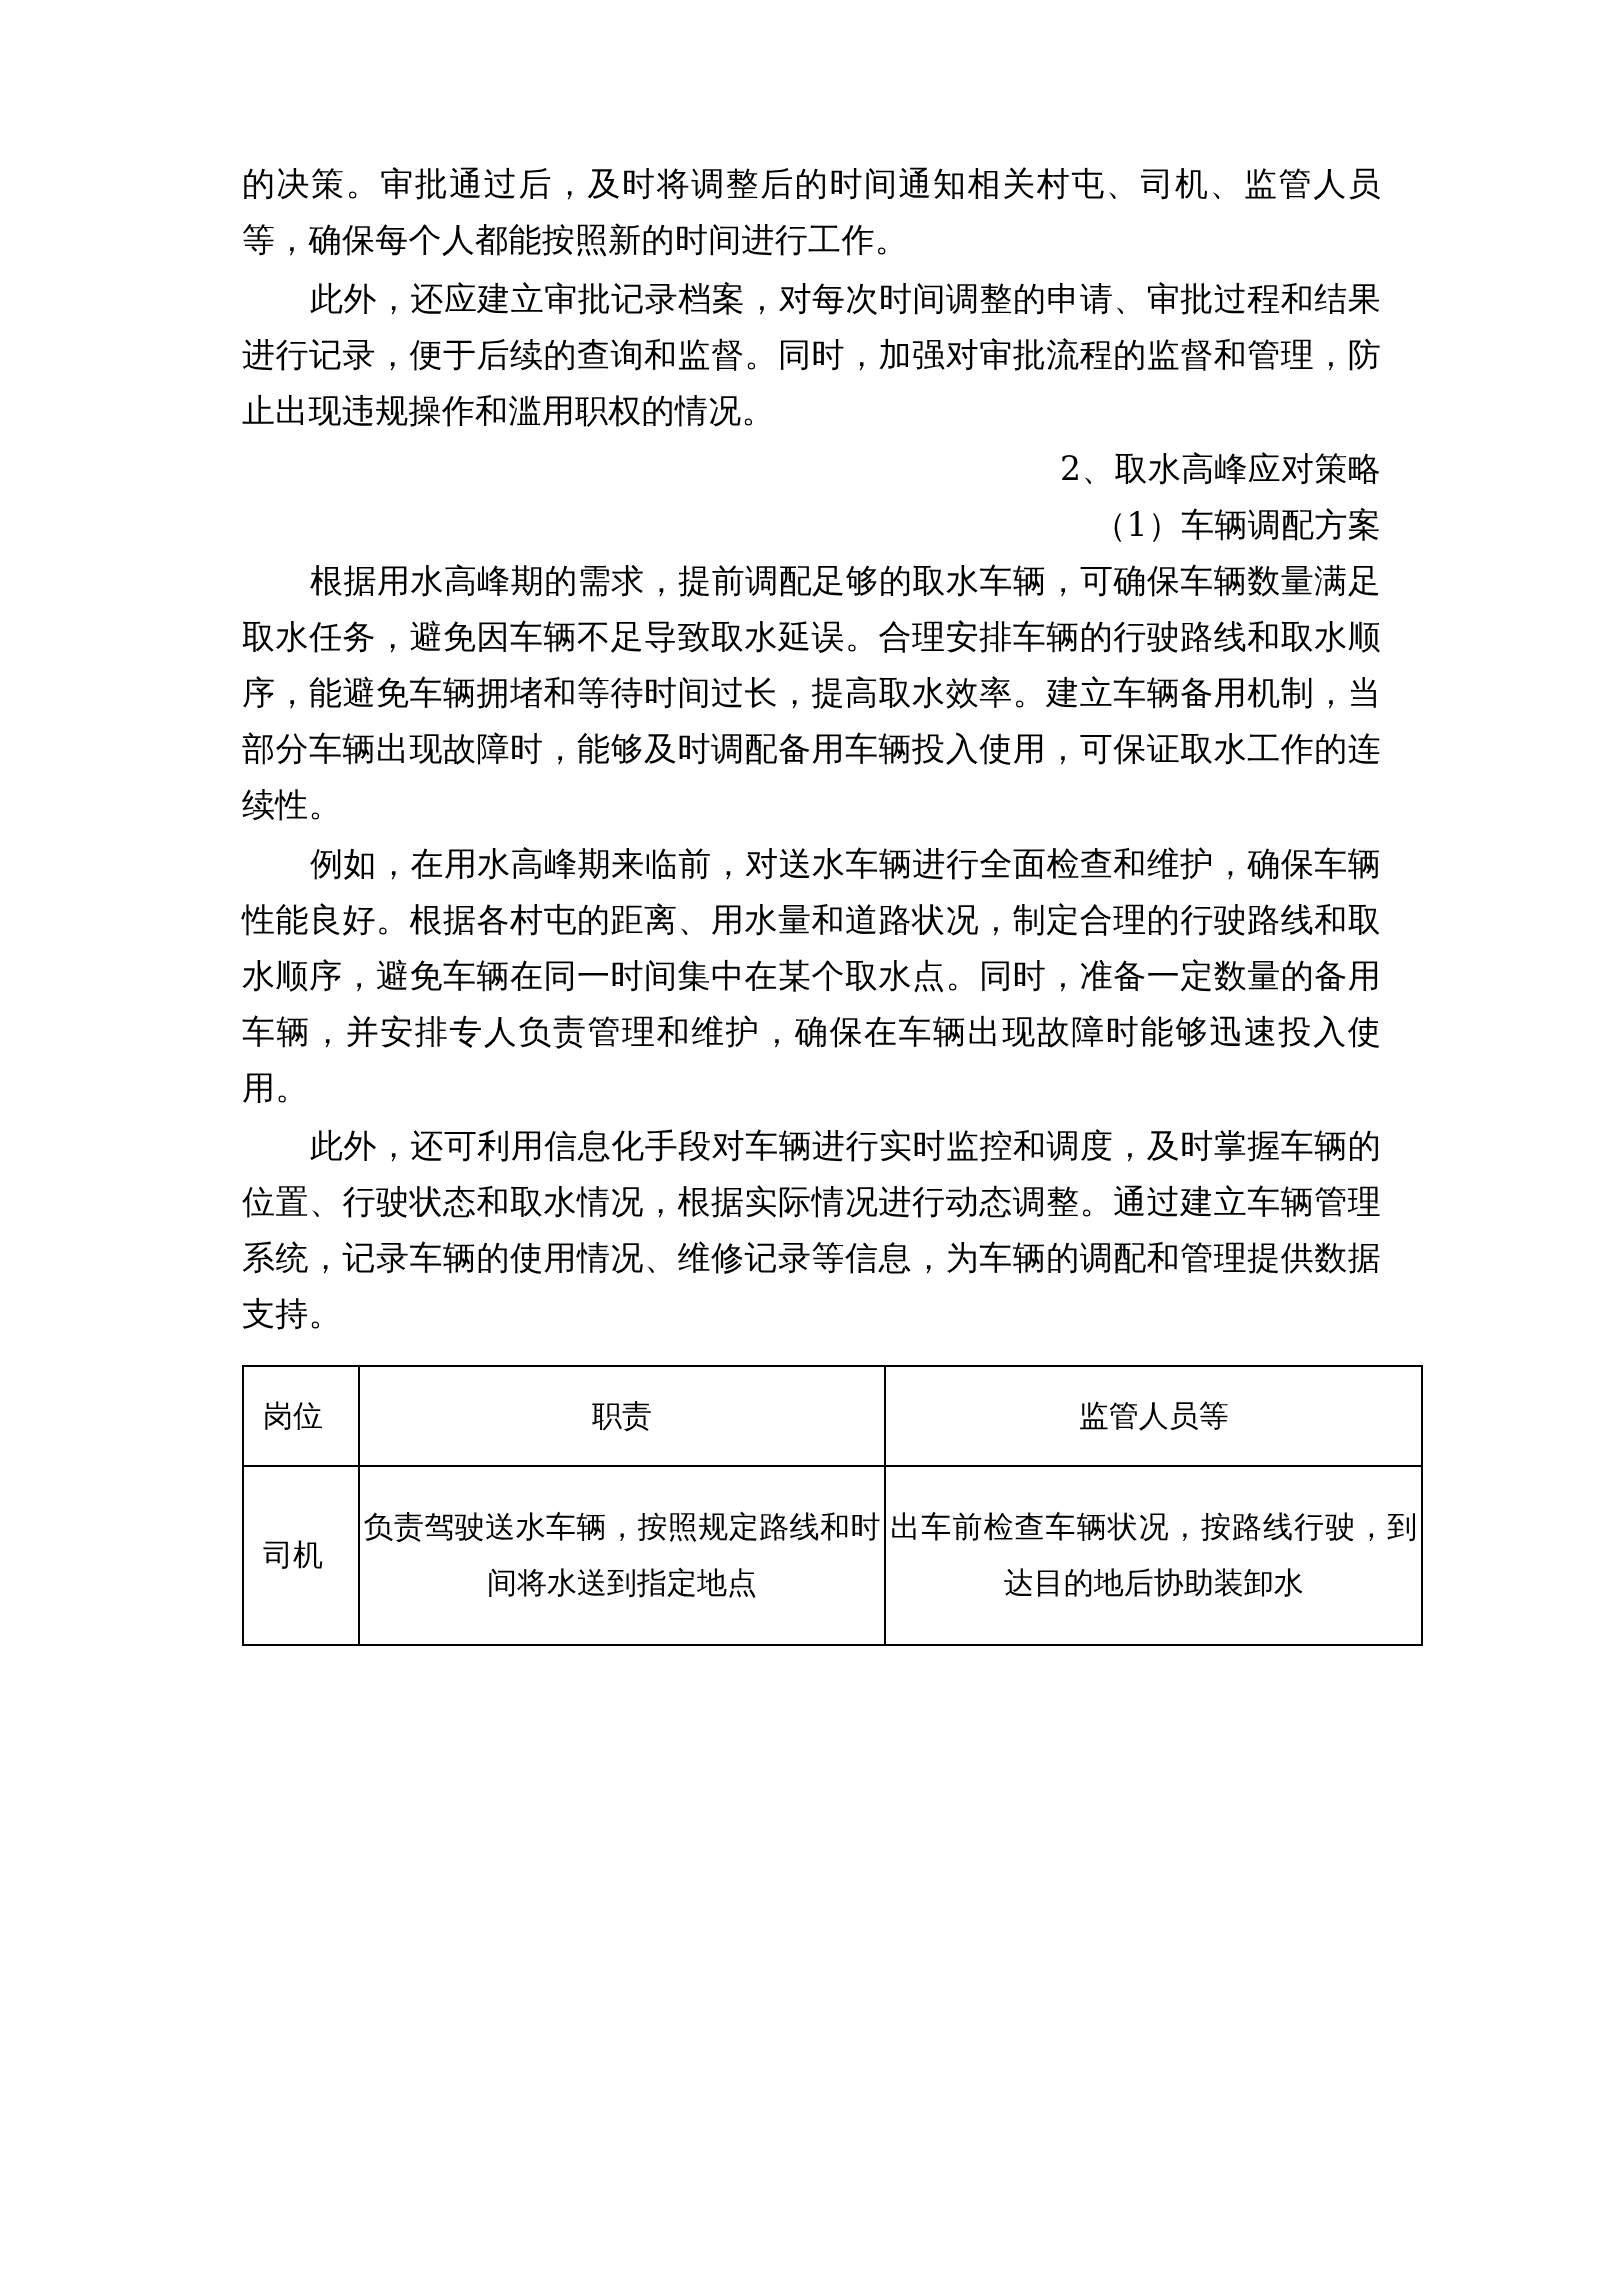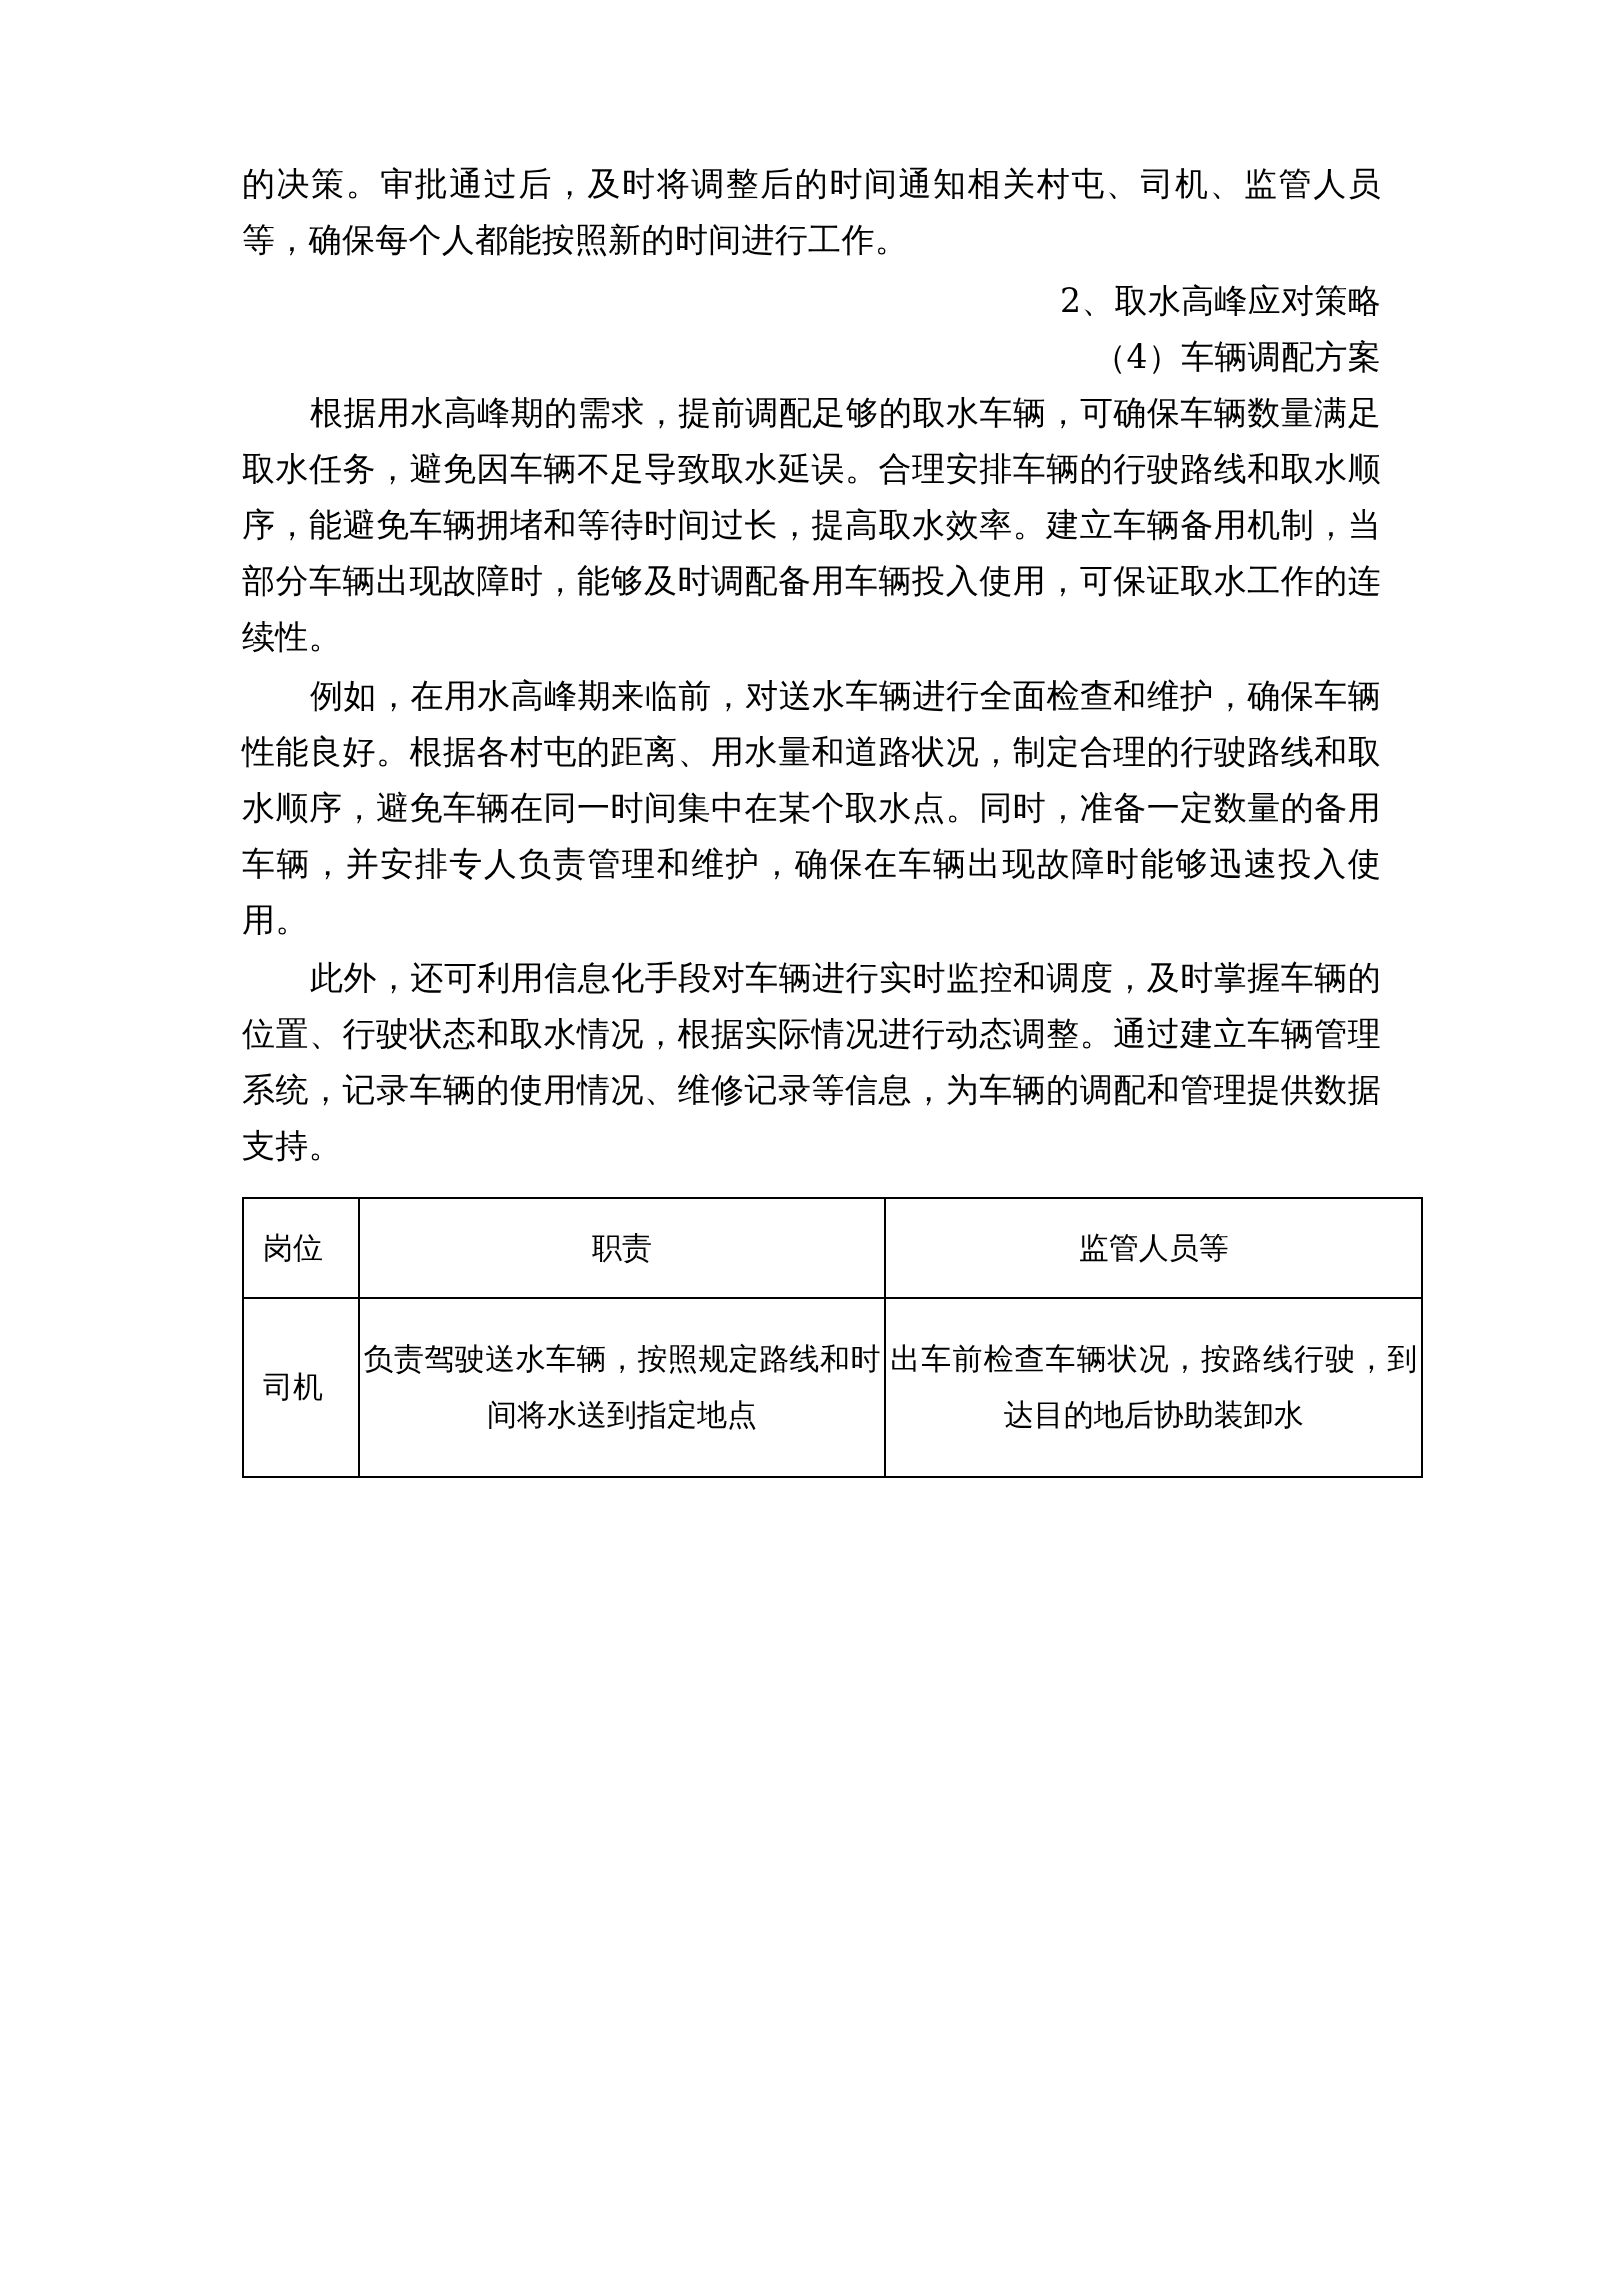--- a/index.html
+++ b/index.html
@@ -100,26 +100,27 @@
 </head>
 <body>
 
 <div class="page">
   <div class="content">
 
     <p class="para">的决策。审批通过后，及时将调整后的时间通知相关村屯、司机、监管人员等，确保每个人都能按照新的时间进行工作。</p>
 
     <div class="gap-sm"></div>
 
+    <p class="para indent">此外，还应建立审批记录档案，对每次时间调整的申请、审批过程和结果进行记录，便于后续的查询和监督。同时，加强对审批流程的监督和管理，防止出现违规操作和滥用职权的情况。</p>
 
     <div class="gap-sm"></div>
 
     <p class="heading">2、取水高峰应对策略</p>
 
-    <p class="heading">（4）车辆调配方案</p>
+    <p class="heading">（1）车辆调配方案</p>
 
     <p class="para indent">根据用水高峰期的需求，提前调配足够的取水车辆，可确保车辆数量满足取水任务，避免因车辆不足导致取水延误。合理安排车辆的行驶路线和取水顺序，能避免车辆拥堵和等待时间过长，提高取水效率。建立车辆备用机制，当部分车辆出现故障时，能够及时调配备用车辆投入使用，可保证取水工作的连续性。</p>
 
     <div class="gap-sm"></div>
 
     <p class="para indent">例如，在用水高峰期来临前，对送水车辆进行全面检查和维护，确保车辆性能良好。根据各村屯的距离、用水量和道路状况，制定合理的行驶路线和取水顺序，避免车辆在同一时间集中在某个取水点。同时，准备一定数量的备用车辆，并安排专人负责管理和维护，确保在车辆出现故障时能够迅速投入使用。</p>
 
     <div class="gap-sm"></div>
 
     <p class="para indent">此外，还可利用信息化手段对车辆进行实时监控和调度，及时掌握车辆的位置、行驶状态和取水情况，根据实际情况进行动态调整。通过建立车辆管理系统，记录车辆的使用情况、维修记录等信息，为车辆的调配和管理提供数据支持。</p>

